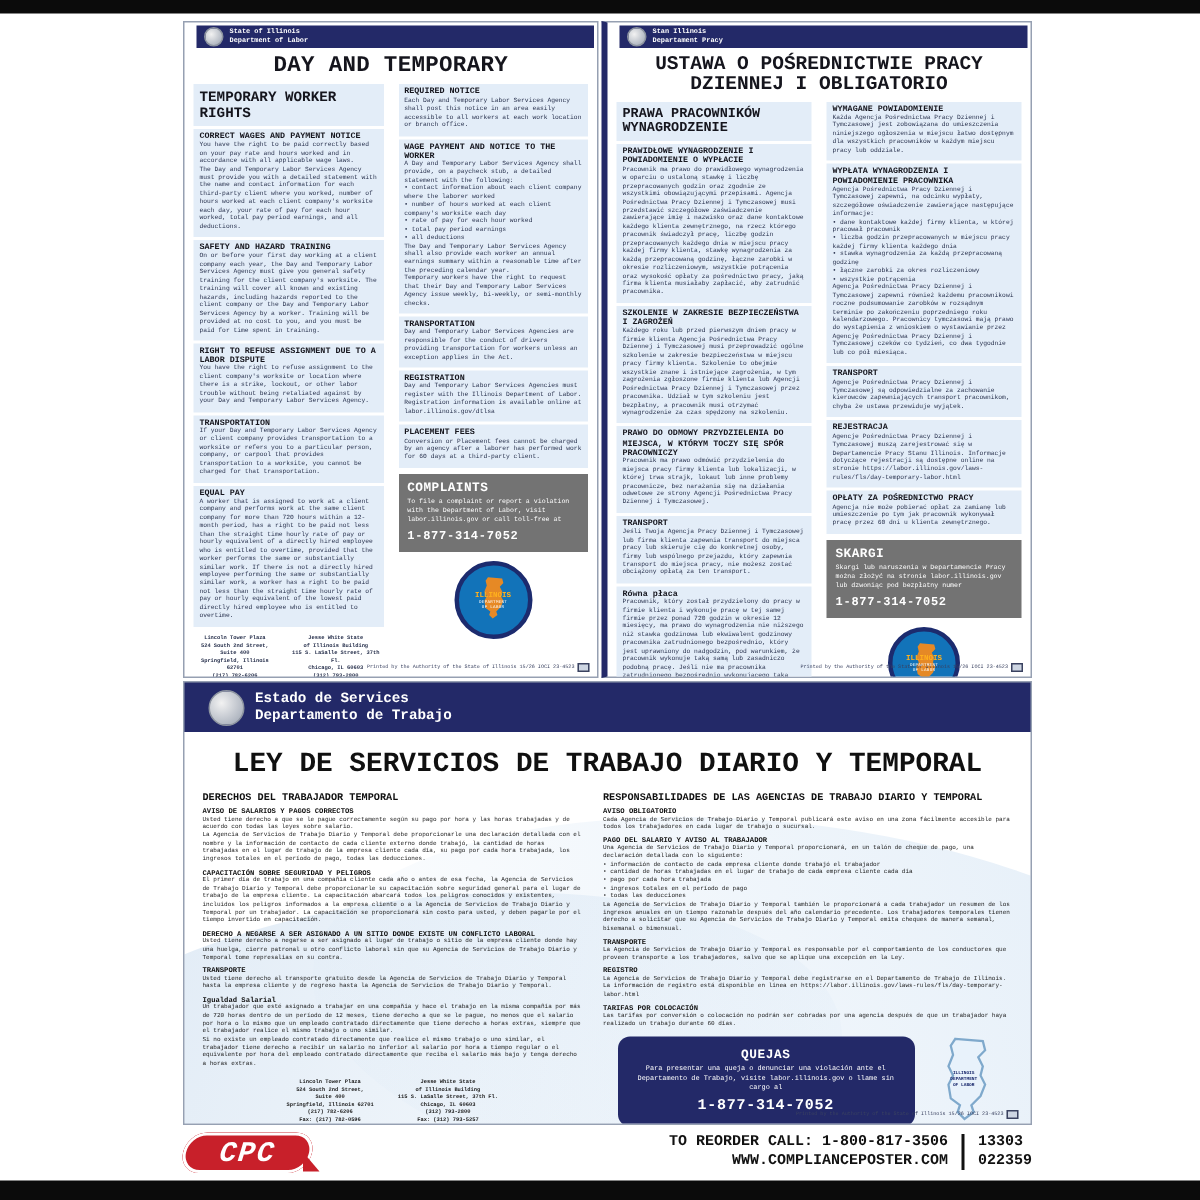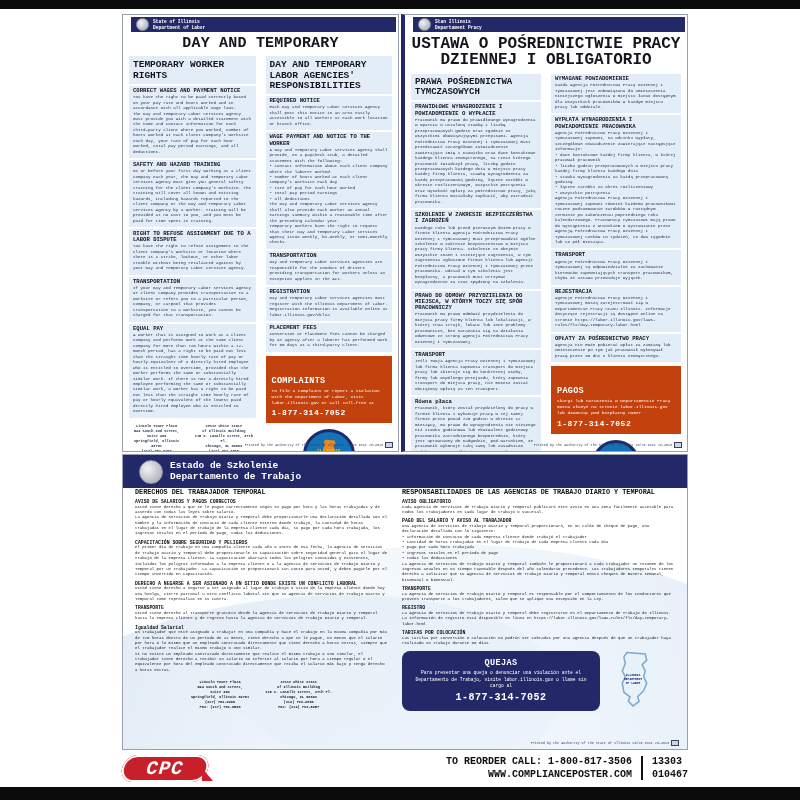--- a/index.html
+++ b/index.html
@@ -11,31 +11,31 @@
   
   .top-row{display:flex;gap:2px;height:438px;}
   .poster{background:#fff;border:1px solid #96a0b2;position:relative;box-sizing:border-box;overflow:hidden;}
   .poster-en{width:277px;flex:none;}
   .poster-pl{flex:1;border-left:4px solid #232968;}
   .badge{display:flex;align-items:center;gap:4px;background:#232968;color:#fff;margin:2px 2px 0 8px;padding:2px 5px;height:15px;box-sizing:border-box;}
   .seal{width:11px;height:11px;border-radius:50%;background:radial-gradient(circle at 35% 35%,#f2f2f2,#b4bac4 70%,#9aa1ad);border:1px solid #8d94a0;flex:none;}
   .badge-lines{font-size:4.6px;font-weight:bold;line-height:1.2;}
   .title{text-align:center;font-weight:bold;color:#15151d;margin:4px 2px 2px;line-height:1.03;}
   .poster-en .title{font-size:15px;letter-spacing:.2px;}
-  .poster-pl .title{font-size:16px;}
+  .poster-pl .title{font-size:13px;}
   .cols{display:flex;gap:10px;padding:3px 6px 0 6px;}
   .col{flex:1;min-width:0;}
   .col-head{font-weight:bold;font-size:9.5px;line-height:1.08;color:#15151d;background:#e3edf8;padding:4px 4px 3px;margin-bottom:2px;}
   .poster-pl .col-head{font-size:9px;}
   .sec{background:#e3edf8;padding:2px 4px 3px;margin-bottom:2px;}
   .sec-h{font-weight:bold;font-size:5.6px;line-height:1.12;color:#15151d;margin-bottom:1px;}
   .sec-b{font-size:4.2px;line-height:1.3;color:#27304c;white-space:pre-line;}
   .addresses{display:flex;gap:8px;justify-content:center;margin-top:6px;}
   .addr{font-size:3.6px;line-height:1.4;color:#27304c;text-align:center;white-space:pre-line;font-weight:bold;}
-  .cbox{background:#c2410c;color:#fff;padding:20px 6px 6px;margin-top:4px;}
+  .cbox{background:#737373;color:#fff;padding:4px 6px 6px;margin-top:4px;}
   .cbox-h{font-weight:bold;font-size:8.5px;letter-spacing:.3px;}
   .cbox-b{font-size:4.4px;line-height:1.35;margin:2px 0 3px;}
   .cbox-p{font-weight:bold;font-size:8px;letter-spacing:.5px;}
   .idol{position:relative;width:46px;height:46px;border-radius:50%;background:#1273b9;border:3px solid #1c2b6e;margin:6px auto 0;display:flex;flex-direction:column;align-items:center;justify-content:center;flex:none;}
   .idol-sm{width:42px;height:42px;}
   .idol svg{position:absolute;height:30px;top:7px;opacity:.95;}
   .idol-t1{font-size:5px;font-weight:bold;color:#ffb01d;z-index:1;}
   .idol-t2,.idol-t3{font-size:2.8px;color:#fff;z-index:1;letter-spacing:.2px;}
   .fineprint{position:absolute;right:5px;bottom:3px;font-size:3.4px;color:#3a4260;display:flex;gap:2px;align-items:center;}
   .printmark{width:6px;height:4px;border:1px solid #3a4260;background:#cdd5e2;}
@@ -51,21 +51,21 @@
   .es-title{text-align:center;font-weight:bold;font-size:18.5px;color:#101010;margin:11px 0 8px;position:relative;}
   .es-cols{display:flex;gap:14px;padding:0 12px;position:relative;}
   .es-left{width:253px;flex:none;}
   .es-right{flex:1;min-width:0;}
   .es-col-head{font-weight:bold;font-size:6.8px;margin-bottom:3px;color:#101010;}
   .esec{margin-bottom:3px;}
   .esec-h{font-weight:bold;font-size:4.8px;color:#101010;margin-bottom:.5px;}
   .esec-b{font-size:4px;line-height:1.35;color:#1b1b1b;white-space:pre-line;}
   .es-addresses{display:flex;gap:16px;justify-content:center;margin-top:7px;}
   .es-addresses .addr{color:#1b1b1b;}
-  .quejas-row{display:flex;align-items:flex-start;gap:12px;margin-top:5px;justify-content:flex-start;padding-right:2px;position:relative;}
+  .quejas-row{display:flex;align-items:flex-start;gap:12px;margin-top:5px;justify-content:center;padding-right:2px;position:relative;}
   .qbox{background:#232968;color:#fff;border-radius:8px;padding:7px 10px 8px;width:178px;text-align:center;flex:none;}
   .qbox-h{font-weight:bold;font-size:8.5px;letter-spacing:.4px;}
   .qbox-b{font-size:4.6px;line-height:1.35;margin:2px 0 3px;}
   .qbox-p{font-weight:bold;font-size:10px;letter-spacing:.5px;}
   .watermark{position:relative;width:42px;height:58px;flex:none;display:flex;flex-direction:column;align-items:center;justify-content:center;}
   .watermark svg{position:absolute;inset:0;height:58px;width:42px;}
   .wm-t{position:relative;font-size:3px;font-weight:bold;color:#1c2b6e;text-align:center;line-height:1.3;z-index:1;}
   .es-fine{position:absolute;right:8px;bottom:3px;font-size:3.4px;color:#3a4260;display:flex;gap:2px;align-items:center;}
 
   
@@ -142,21 +142,20 @@
 Fax: (217) 782-0596</div>
               <div class="addr">Jesse White State
 of Illinois Building
 115 S. LaSalle Street, 37th Fl.
 Chicago, IL 60603
 (312) 793-2800
 Fax: (312) 793-5257</div>
             </div>
           </div>
           <div class="col">
-            <div class="col-head">DAY AND TEMPORARY LABOR AGENCIES' RESPONSIBILITIES</div>
             <div>
 
                 <div class="sec">
                   <div class="sec-h">REQUIRED NOTICE</div>
                   <div class="sec-b">Each Day and Temporary Labor Services Agency shall post this notice in an area easily accessible to all workers at each work location or branch office.</div>
                 </div>
 
                 <div class="sec">
                   <div class="sec-h">WAGE PAYMENT AND NOTICE TO THE WORKER</div>
                   <div class="sec-b">A Day and Temporary Labor Services Agency shall provide, on a paycheck stub, a detailed statement with the following:
@@ -212,21 +211,21 @@
             <div>Stan Illinois</div>
             <div>Departament Pracy</div>
           </div>
         </header>
         <div class="title">
           <div>USTAWA O POŚREDNICTWIE PRACY</div>
           <div>DZIENNEJ I OBLIGATORIO</div>
         </div>
         <div class="cols">
           <div class="col">
-            <div class="col-head">PRAWA POŚREDNICTWA TYMCZASOWYCH</div>
+            <div class="col-head">PRAWA PRACOWNIKÓW WYNAGRODZENIE</div>
             <div>
 
                 <div class="sec">
                   <div class="sec-h">PRAWIDŁOWE WYNAGRODZENIE I POWIADOMIENIE O WYPŁACIE</div>
                   <div class="sec-b">Pracownik ma prawo do prawidłowego wynagrodzenia w oparciu o ustaloną stawkę i liczbę przepracowanych godzin oraz zgodnie ze wszystkimi obowiązującymi przepisami. Agencja Pośrednictwa Pracy Dziennej i Tymczasowej musi przedstawić szczegółowe zaświadczenie zawierające imię i nazwisko oraz dane kontaktowe każdego klienta zewnętrznego, na rzecz którego pracownik świadczył pracę, liczbę godzin przepracowanych każdego dnia w miejscu pracy każdej firmy klienta, stawkę wynagrodzenia za każdą przepracowaną godzinę, łączne zarobki w okresie rozliczeniowym, wszystkie potrącenia oraz wysokość opłaty za pośrednictwo pracy, jaką firma klienta musiałaby zapłacić, aby zatrudnić pracownika.</div>
                 </div>
 
                 <div class="sec">
                   <div class="sec-h">SZKOLENIE W ZAKRESIE BEZPIECZEŃSTWA I ZAGROŻEŃ</div>
                   <div class="sec-b">Każdego roku lub przed pierwszym dniem pracy w firmie klienta Agencja Pośrednictwa Pracy Dziennej i Tymczasowej musi przeprowadzić ogólne szkolenie w zakresie bezpieczeństwa w miejscu pracy firmy klienta. Szkolenie to obejmie wszystkie znane i istniejące zagrożenia, w tym zagrożenia zgłoszone firmie klienta lub Agencji Pośrednictwa Pracy Dziennej i Tymczasowej przez pracownika. Udział w tym szkoleniu jest bezpłatny, a pracownik musi otrzymać wynagrodzenie za czas spędzony na szkoleniu.</div>
@@ -276,21 +275,21 @@
                   <div class="sec-h">REJESTRACJA</div>
                   <div class="sec-b">Agencje Pośrednictwa Pracy Dziennej i Tymczasowej muszą zarejestrować się w Departamencie Pracy Stanu Illinois. Informacje dotyczące rejestracji są dostępne online na stronie https://labor.illinois.gov/laws-rules/fls/day-temporary-labor.html</div>
                 </div>
 
                 <div class="sec">
                   <div class="sec-h">OPŁATY ZA POŚREDNICTWO PRACY</div>
                   <div class="sec-b">Agencja nie może pobierać opłat za zamianę lub umieszczenie po tym jak pracownik wykonywał pracę przez 60 dni u klienta zewnętrznego.</div>
                 </div>
               </div>
             <div class="cbox">
-              <div class="cbox-h">PAGOS</div>
+              <div class="cbox-h">SKARGI</div>
               <div class="cbox-b">Skargi lub naruszenia w Departamencie Pracy można złożyć na stronie labor.illinois.gov lub dzwoniąc pod bezpłatny numer</div>
               <div class="cbox-p">1-877-314-7052</div>
             </div>
             <div class="idol idol-sm">
               <svg viewBox="0 0 24 38">
                   <path d="M8 1 L20 2 L21 6 L18 9 L20 13 L19 17 L21 21 L19 26 L15 30 L16 33 L12 36 L9 33 L10 30 L6 27 L5 21 L7 17 L5 13 L7 8 L6 4 Z" fill="#f28b1e"></path>
                 </svg>
               <div class="idol-t1">ILLINOIS</div>
               <div class="idol-t2">DEPARTMENT</div>
               <div class="idol-t3">OF LABOR</div>
@@ -300,29 +299,30 @@
         <div class="fineprint">
           <span>Printed by the Authority of the State of Illinois  15/26  IOCI 23-4523</span>
           <span class="printmark"></span>
         </div>
       </section>
     </div>
 
     <div class="band">
       <span class="seal"></span>
       <div class="band-lines">
-        <div>Estado de Szkolenie</div>
+        <div>Estado de Services</div>
         <div>Departamento de Trabajo</div>
       </div>
     </div>
 
     <section class="es-body">
       <div class="sw sw1"></div>
       <div class="sw sw2"></div>
 
+      <h2 class="es-title">LEY DE SERVICIOS DE TRABAJO DIARIO Y TEMPORAL</h2>
 
       <div class="es-cols">
         <div class="es-left">
           <div class="es-col-head">DERECHOS DEL TRABAJADOR TEMPORAL</div>
           <div>
 
               <div class="esec">
                 <div class="esec-h">AVISO DE SALARIOS Y PAGOS CORRECTOS</div>
                 <div class="esec-b">Usted tiene derecho a que se le pague correctamente según su pago por hora y las horas trabajadas y de acuerdo con todas las leyes sobre salario.
 La Agencia de Servicios de Trabajo Diario y Temporal debe proporcionarle una declaración detallada con el nombre y la información de contacto de cada cliente externo donde trabajó, la cantidad de horas trabajadas en el lugar de trabajo de la empresa cliente cada día, su pago por cada hora trabajada, los ingresos totales en el período de pago, todas las deducciones.</div>
@@ -432,19 +432,19 @@
         <div class="cpc-tri"></div>
         <div class="cpc-text">CPC</div>
       </div>
       <div class="reorder">
         <div>TO REORDER CALL: 1-800-817-3506</div>
         <div>WWW.COMPLIANCEPOSTER.COM</div>
       </div>
       <div class="fdivider"></div>
       <div class="codes">
         <div>13303</div>
-        <div>010467</div>
+        <div>022359</div>
       </div>
     </footer>
   </div>
 
   <div class="bar-bottom"></div>
 </div>
 
 </body></html>

